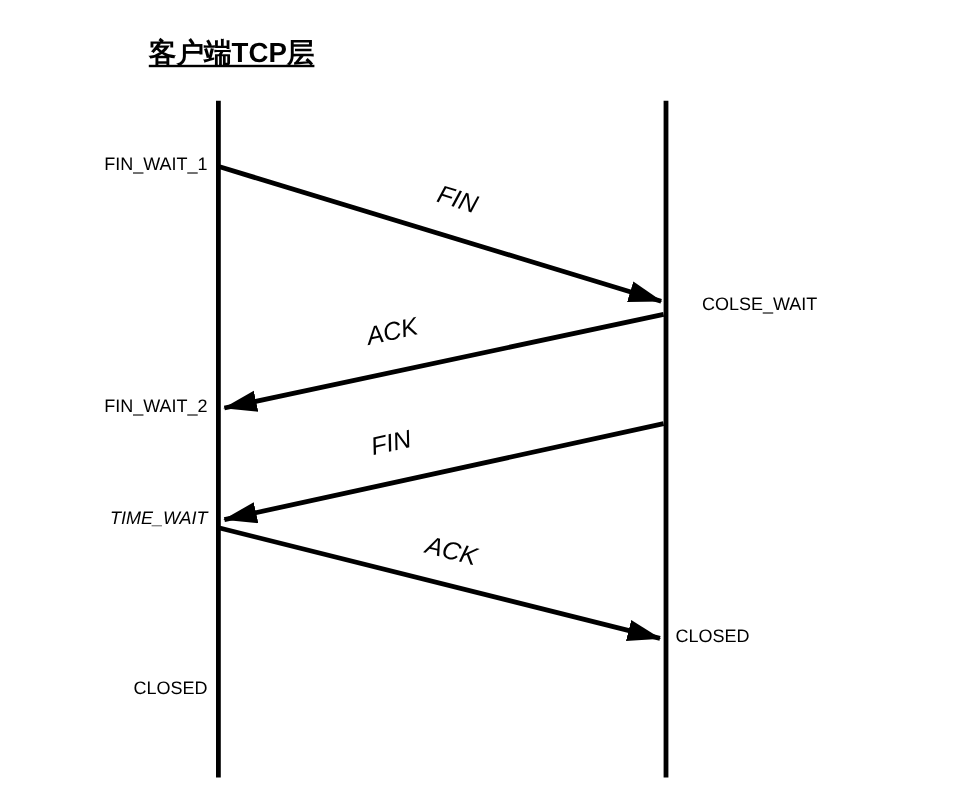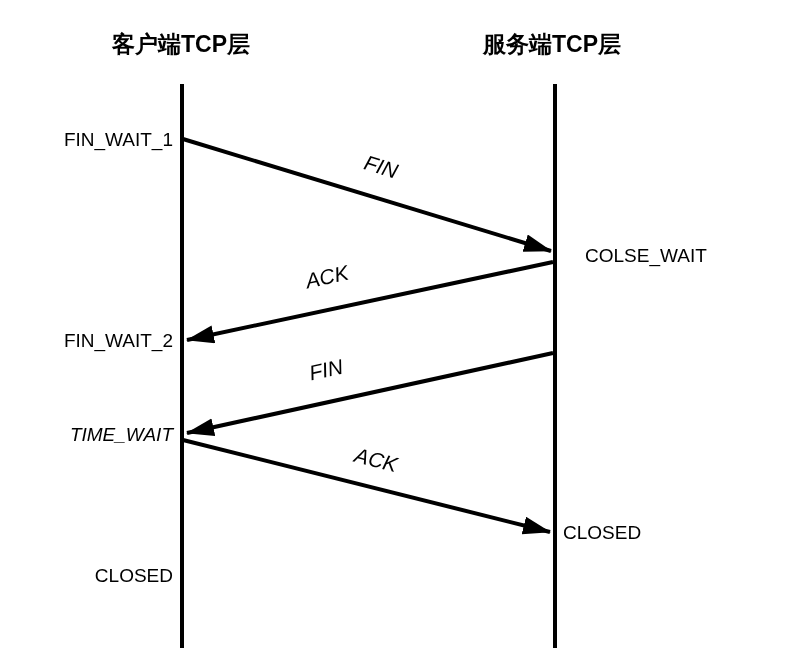--- a/index.html
+++ b/index.html
@@ -21,26 +21,26 @@
     left: 0;
     top: 0;
   }
   .lifeline-title {
     position: absolute;
     font-size: 23px;
     font-weight: bold;
     text-align: center;
     white-space: nowrap;
   }
-  .title-client { left: 100px; top: 29px; width: 162px; }
+  .title-client { left: 112px; top: 29px; width: 162px; text-decoration: underline; }
   .title-server { left: 468px; top: 29px; width: 168px; }
 
   .state-label {
     position: absolute;
-    font-size: 19px;
+    font-size: 15px;
     white-space: nowrap;
   }
   .state-left  { right: 631px; text-align: right; }
   .state-right { left: 585px;  text-align: center;  }
   .st-finwait1 { top: 129px; }
   .st-finwait2 { top: 330px; }
   .st-timewait { top: 424px; font-style: italic; }
   .st-closed-l { top: 565px; }
   .st-colsewait { top: 245px; }
   .st-lastack   { top: 339px; }
@@ -70,21 +70,20 @@
     </defs>
     <line x1="182" y1="84" x2="182" y2="648" stroke="#000000" stroke-width="4"></line>
     <line x1="555" y1="84" x2="555" y2="648" stroke="#000000" stroke-width="4"></line>
     <line x1="183" y1="139" x2="551" y2="251" stroke="#000000" stroke-width="4" marker-end="url(#arrowhead)"></line>
     <line x1="553" y1="262" x2="187" y2="340" stroke="#000000" stroke-width="4" marker-end="url(#arrowhead)"></line>
     <line x1="553" y1="353" x2="187" y2="433" stroke="#000000" stroke-width="4" marker-end="url(#arrowhead)"></line>
     <line x1="183" y1="440" x2="550" y2="532" stroke="#000000" stroke-width="4" marker-end="url(#arrowhead)"></line>
   </svg>
 
   <div class="lifeline-title title-client">客户端TCP层</div>
-  <div class="lifeline-title title-server">服务端TCP层</div>
 
   <div class="state-label state-left st-finwait1">FIN_WAIT_1</div>
   <div class="state-label state-left st-finwait2">FIN_WAIT_2</div>
   <div class="state-label state-left st-timewait">TIME_WAIT</div>
   <div class="state-label state-left st-closed-l">CLOSED</div>
 
   <div class="state-label state-right st-colsewait">COLSE_WAIT</div>
   <div class="state-label state-right st-closed-r">CLOSED</div>
 
   <div class="msg-label msg-fin1">FIN</div>

